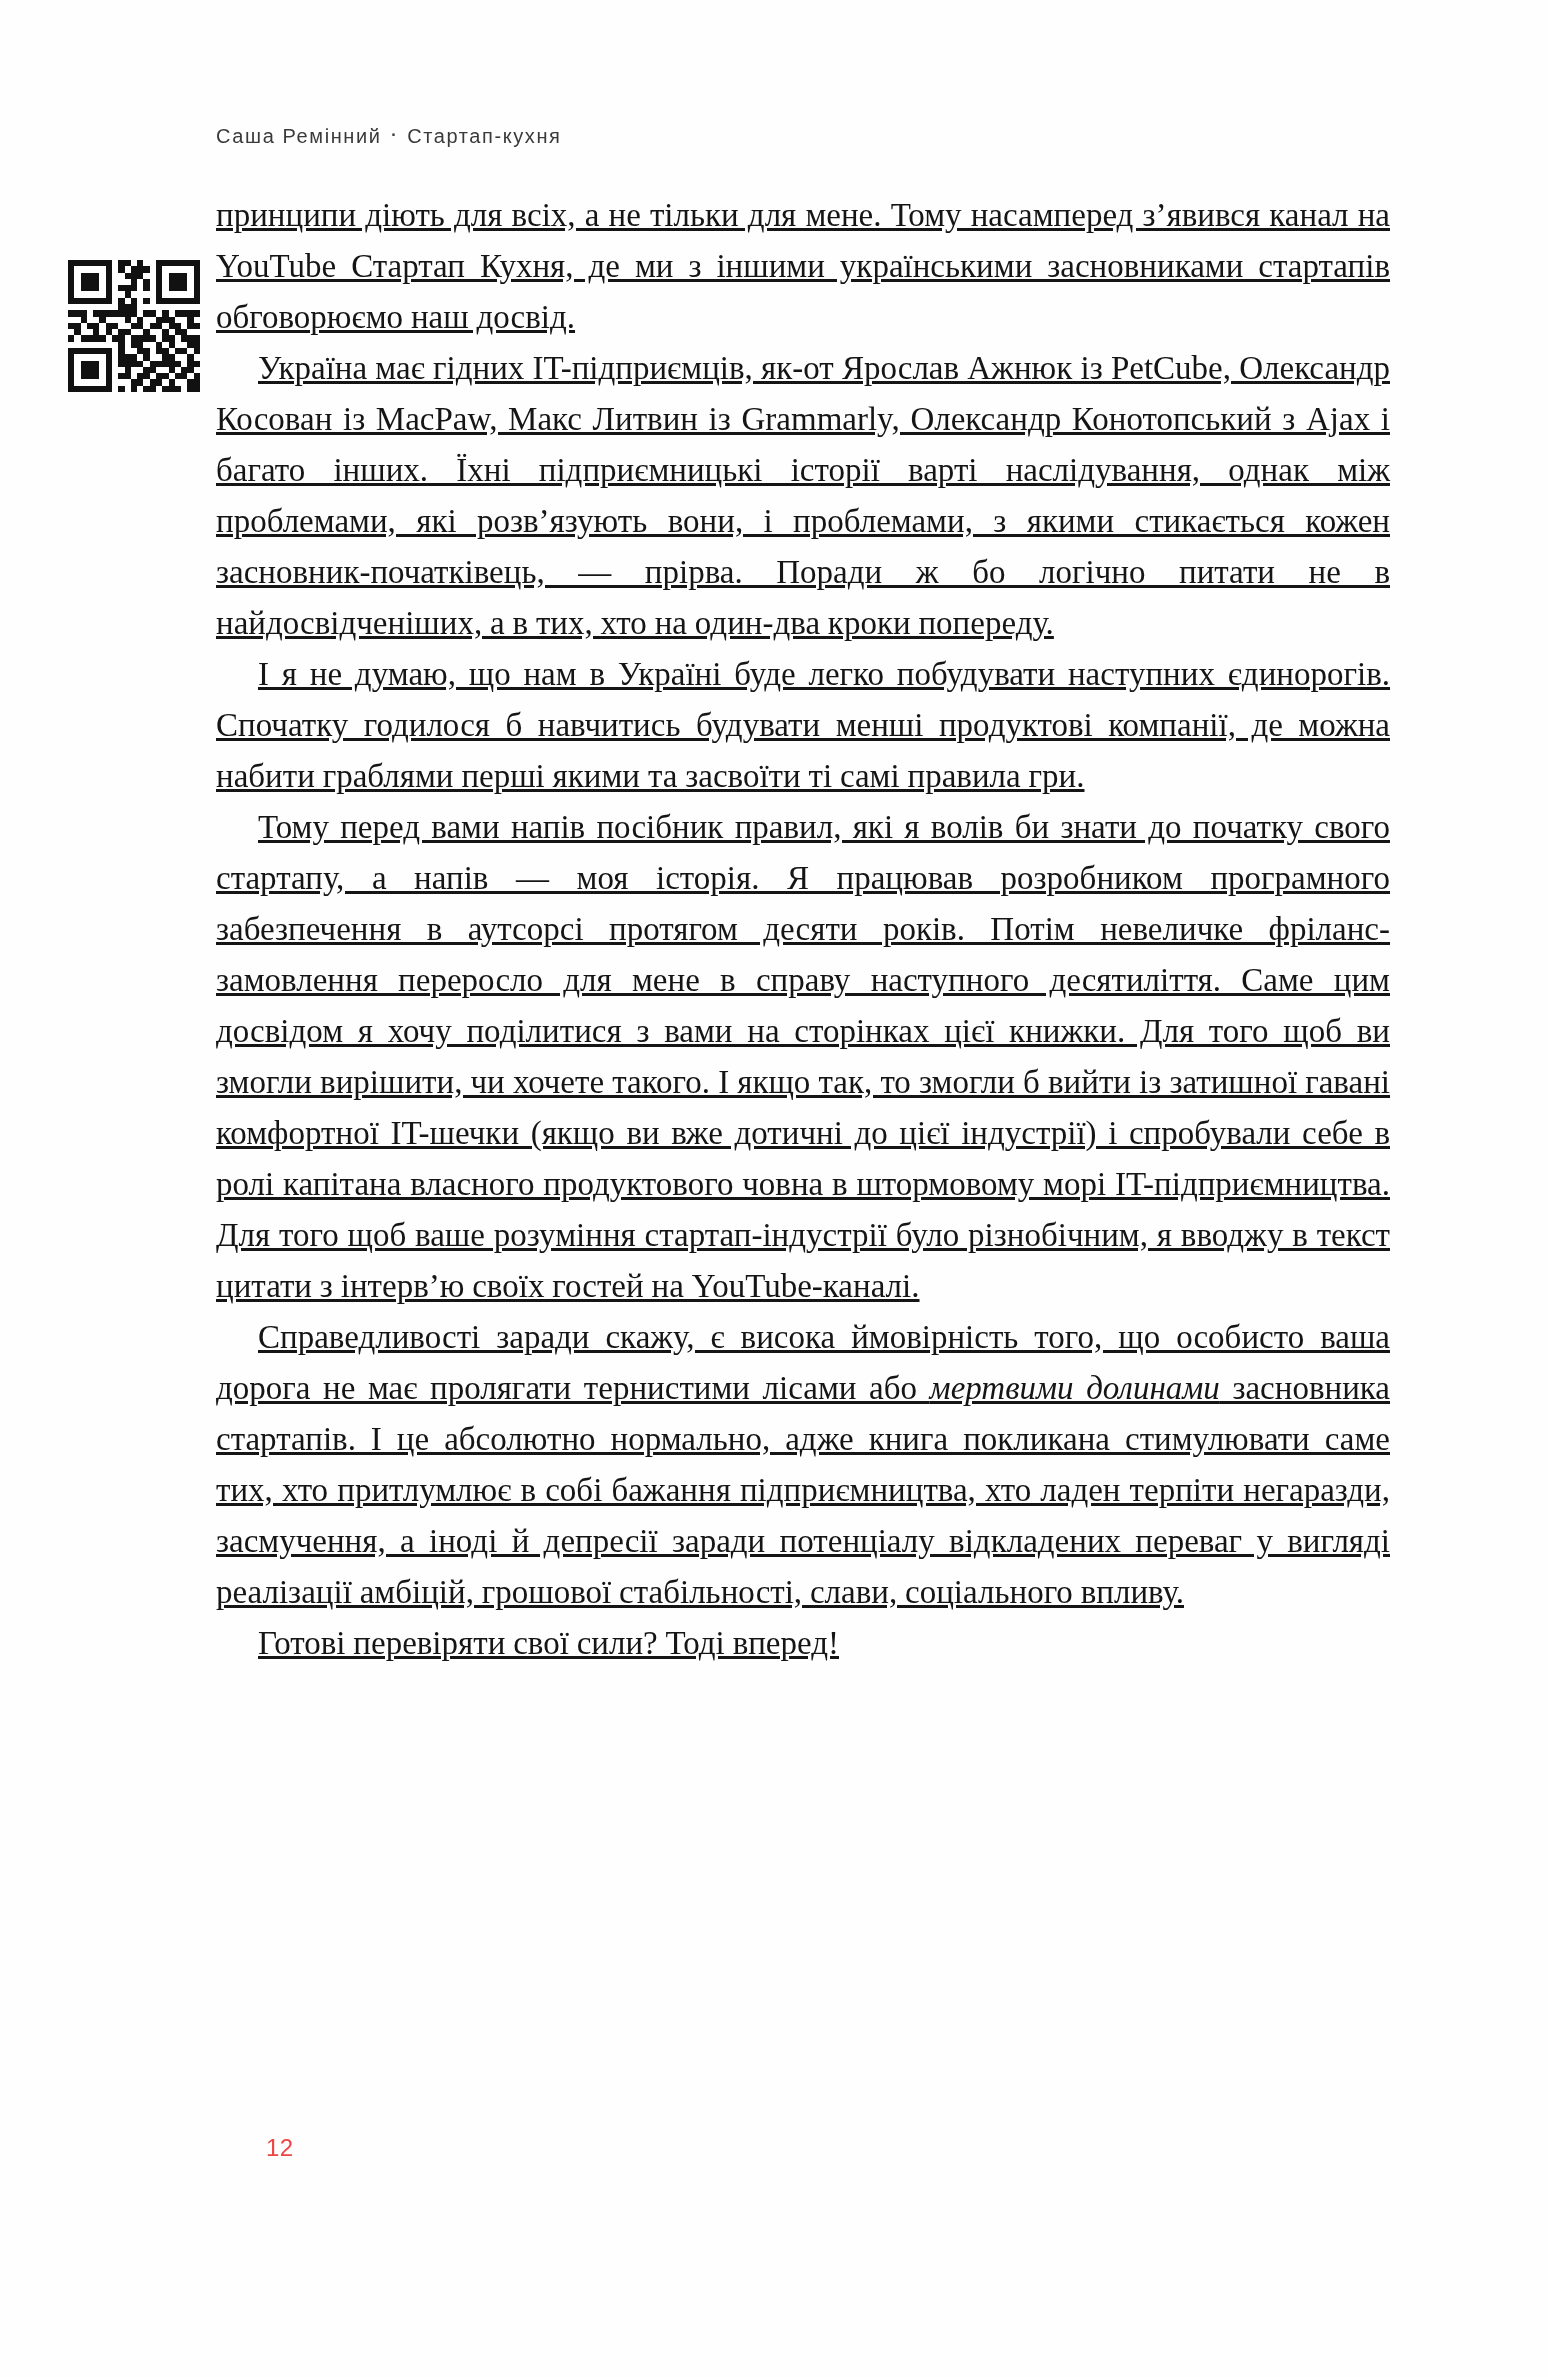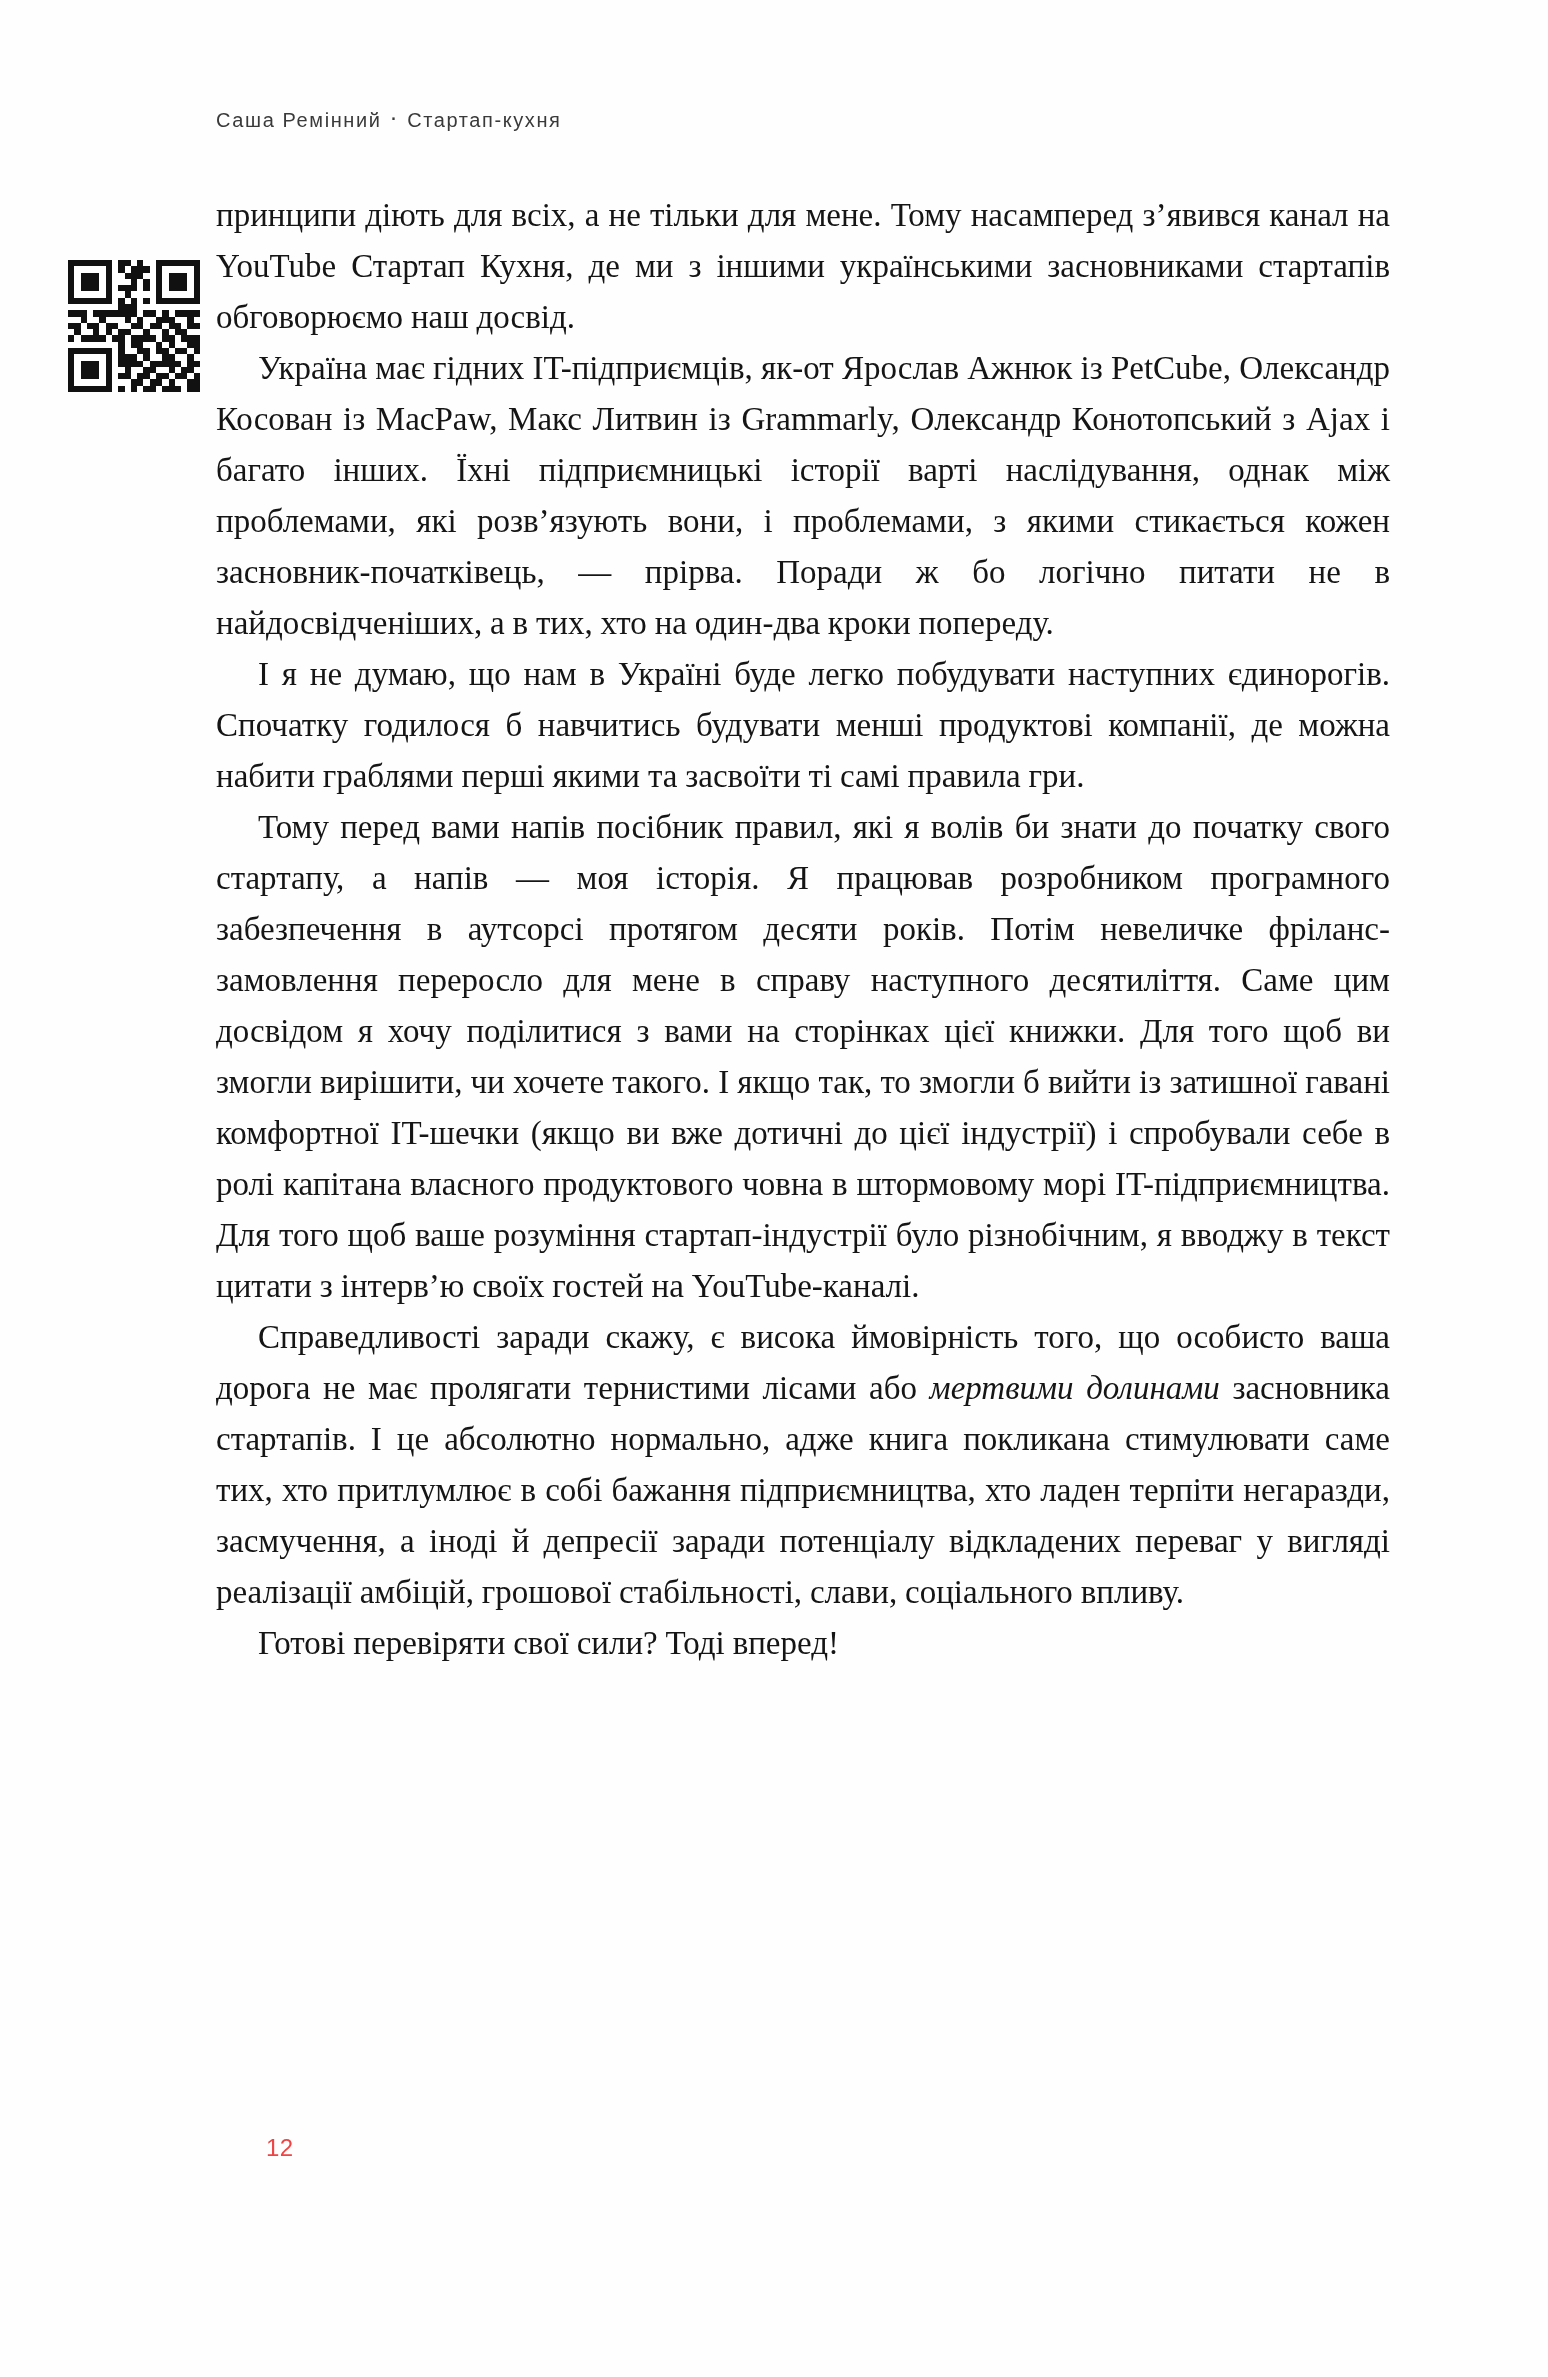--- a/index.html
+++ b/index.html
@@ -21,21 +21,21 @@
   .page {
     position: absolute;
     inset: 0;
     background: #fefefe;
   }
 
   
   .running-head {
     position: absolute;
     left: 216px;
-    top: 105px;
+    top: 121px;
     width: 1171px;
     font-family: "Liberation Sans", "DejaVu Sans", sans-serif;
     font-size: 24px;
     letter-spacing: 1.6px;
     color: #3a3a3a;
     font-weight: 400;
     white-space: nowrap;
   }
   .running-head .rh-sc  { font-size: 20px; }
   .running-head .rh-dot {
@@ -64,20 +64,21 @@
   }
   .text-column p {
     margin: 0;
     font-size: 33px;
     line-height: 51px;
     text-align: justify;
     text-justify: inter-word;
     text-indent: 42px;
     hyphens: manual;
     word-spacing: -0.4px;
+    text-decoration: underline;
   }
   .text-column p.no-indent { text-indent: 0; }
   .text-column i { font-style: italic; }
 
   
   .folio {
     position: absolute;
     left: 266px;
     top: 2134px;
     font-family: "Liberation Sans", "DejaVu Sans", sans-serif;

